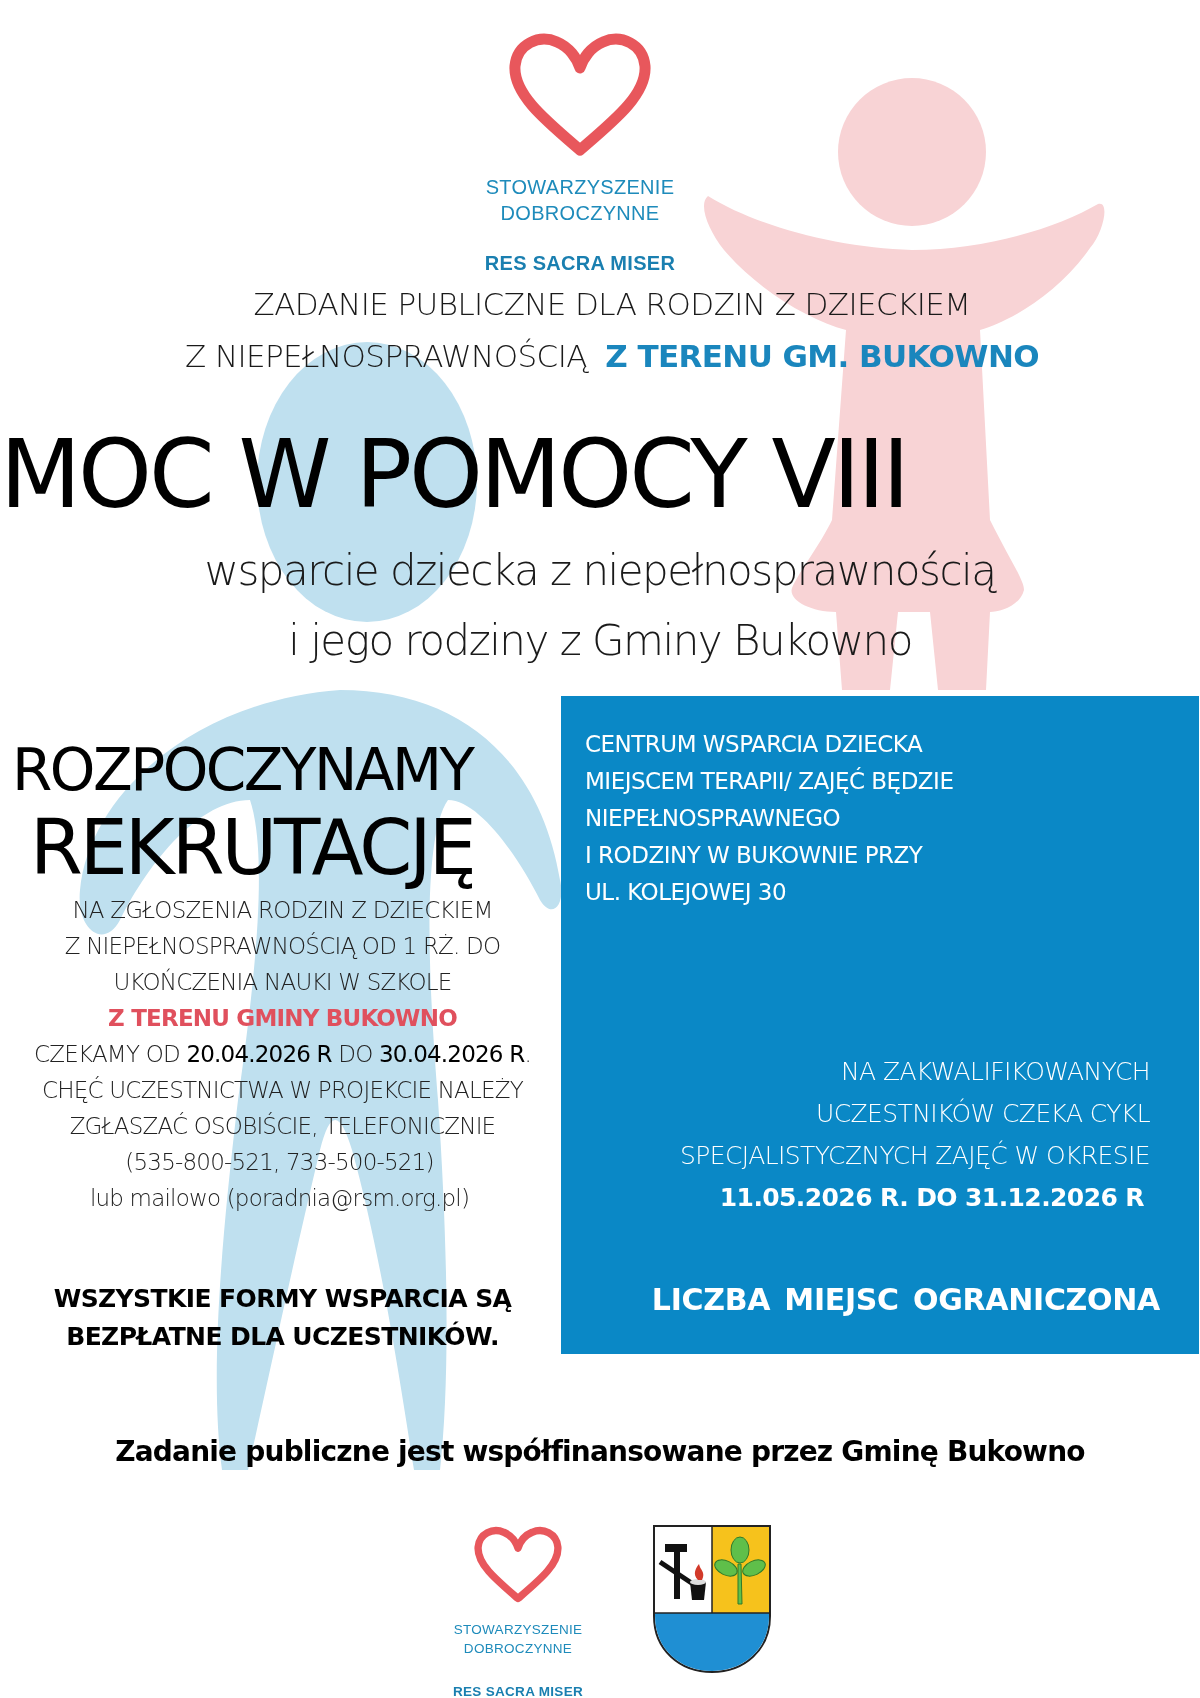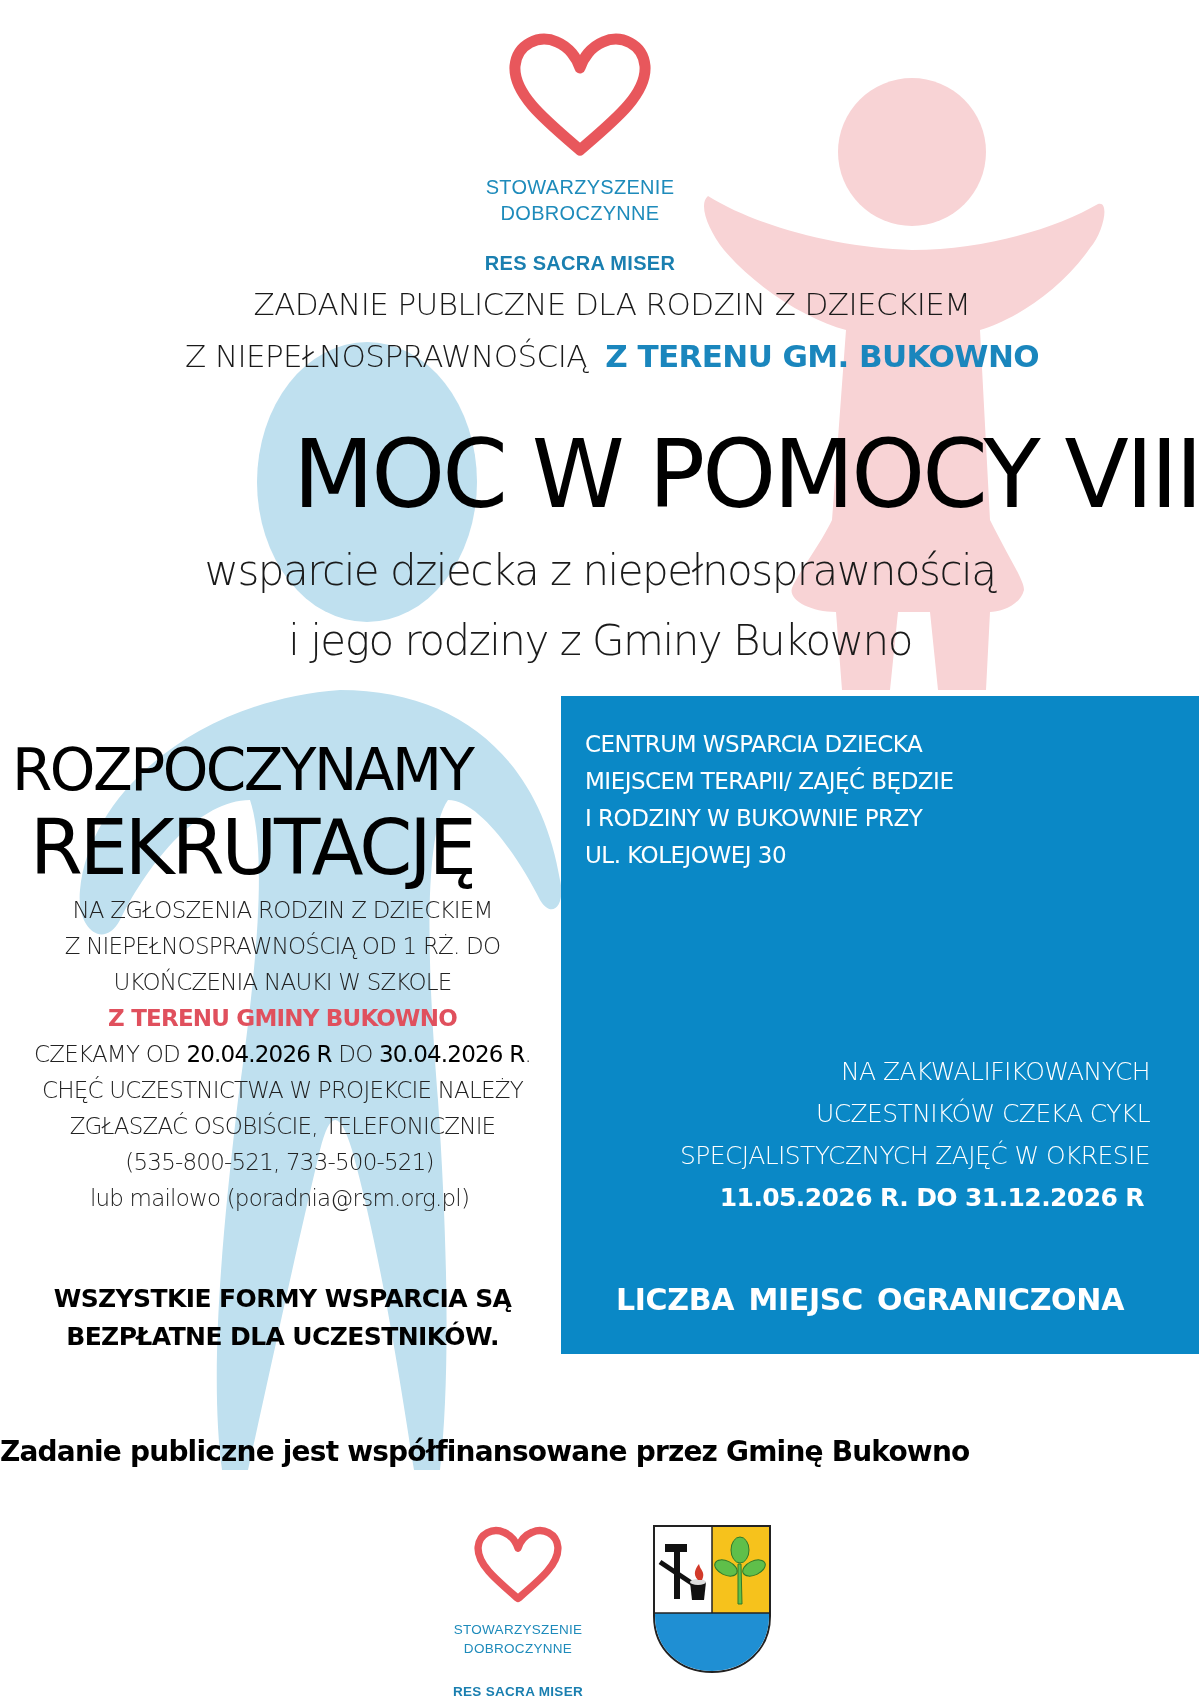--- a/index.html
+++ b/index.html
@@ -14,40 +14,40 @@
     .logo-top { left: 460px; top: 32px; width: 240px; text-align: center; }
     .logo-top svg { display: block; margin: 0 auto; }
     .org-line { font-size: 20px; color: #1e8bbb; letter-spacing: 0.3px; line-height: 26px; font-family: "Liberation Sans", sans-serif; }
     .org-line.bold { font-weight: bold; color: #1a7fb0; margin-top: 24px; }
 
     .intro { left: 0; width: 1200px; top: 278px; text-align: center; font-family: "DejaVu Sans", sans-serif; font-weight: 200; padding-left: 24px; }
     .intro .l1 { font-size: 31px; line-height: 52px; color: #1a1a1a; letter-spacing: -0.6px; }
     .intro .l2 { font-size: 31px; line-height: 52px; color: #1a1a1a; letter-spacing: -0.6px; }
     .intro .hl { color: #1a86bd; font-weight: bold; }
 
-    .title { left: 0; width: 1200px; top: 420px; text-align: right; font-family: "DejaVu Sans", sans-serif; font-size: 94px; line-height: 110px; letter-spacing: -3px; color: #000; font-weight: normal; }
+    .title { left: 0; width: 1200px; top: 420px; text-align: left; font-family: "DejaVu Sans", sans-serif; font-size: 94px; line-height: 110px; letter-spacing: -3px; color: #000; font-weight: normal; }
     .subtitle { left: 0; width: 1200px; top: 536px; text-align: center; font-family: "DejaVu Sans", sans-serif; font-size: 42px; line-height: 70px; color: #1a1a1a; letter-spacing: -1.5px; font-weight: 200; }
 
     .recruit { left: 12px; top: 690px; width: 530px; }
     .recruit .r1 { font-size: 58px; line-height: 72px; letter-spacing: -2.5px; color: #000; margin-top: 44px; }
     .recruit .r2 { font-size: 76px; line-height: 84px; letter-spacing: -3px; color: #000; padding-left: 18px; }
 
     .details { left: 20px; top: 892px; width: 525px; text-align: center; font-size: 23px; line-height: 36px; color: #222; letter-spacing: -0.8px; font-weight: 200; }
     .details .red { color: #e0505d; font-weight: bold; }
     .details b { color: #000; }
 
     .free { left: 20px; top: 1280px; width: 525px; text-align: center; font-size: 25px; line-height: 38px; font-weight: bold; color: #000; letter-spacing: -0.6px; }
 
     .blue-box { left: 561px; top: 696px; width: 638px; height: 658px; background: #0a88c6; z-index: 1; }
     .box-place { left: 585px; top: 726px; width: 600px; font-size: 23px; line-height: 37px; color: #ffffff; letter-spacing: -0.5px; }
     .box-cycle { left: 580px; top: 1051px; width: 570px; text-align: right; font-size: 25px; line-height: 42px; color: #ffffff; letter-spacing: -0.6px; font-weight: 200; }
     .box-cycle .dates { font-weight: bold; padding-right: 6px; }
-    .box-limit { left: 580px; top: 1280px; width: 580px; text-align: center; font-size: 30px; line-height: 40px; color: #ffffff; font-weight: bold; letter-spacing: -0.3px; word-spacing: 4px; }
+    .box-limit { left: 580px; top: 1280px; width: 580px; text-align: right; font-size: 30px; line-height: 40px; color: #ffffff; font-weight: bold; letter-spacing: -0.3px; word-spacing: 4px; }
 
-    .footer-note { left: 0; width: 1200px; top: 1432px; font-size: 28px; line-height: 40px; font-weight: bold; color: #000; letter-spacing: -0.8px; }
+    .footer-note { left: 0; width: 1200px; top: 1432px; text-align: center; font-size: 28px; line-height: 40px; font-weight: bold; color: #000; letter-spacing: -0.8px; }
 
     .logo-bottom { left: 438px; top: 1526px; width: 160px; text-align: center; }
     .logo-bottom .org-line { font-size: 13.5px; line-height: 19px; }
     .crest { left: 652px; top: 1524px; width: 120px; height: 150px; }
   </style>
 </head>
 <body>
 
 <svg class="bg-figures" viewBox="0 0 1200 1698" xmlns="http://www.w3.org/2000/svg">
 
@@ -112,20 +112,21 @@
 </div>
 
 <div class="layer free">
   <div>WSZYSTKIE FORMY WSPARCIA SĄ</div>
   <div>BEZPŁATNE DLA UCZESTNIKÓW.</div>
 </div>
 
 <div class="layer box-place">
   <div>CENTRUM WSPARCIA DZIECKA</div>
   <div>MIEJSCEM TERAPII/ ZAJĘĆ BĘDZIE</div>
+  <div>NIEPEŁNOSPRAWNEGO</div>
   <div>I RODZINY W BUKOWNIE PRZY</div>
   <div>UL. KOLEJOWEJ 30</div>
 </div>
 
 <div class="layer box-cycle">
   <div>NA ZAKWALIFIKOWANYCH</div>
   <div>UCZESTNIKÓW CZEKA CYKL</div>
   <div>SPECJALISTYCZNYCH ZAJĘĆ W OKRESIE</div>
   <div class="dates">11.05.2026 R. DO 31.12.2026 R</div>
 </div>

